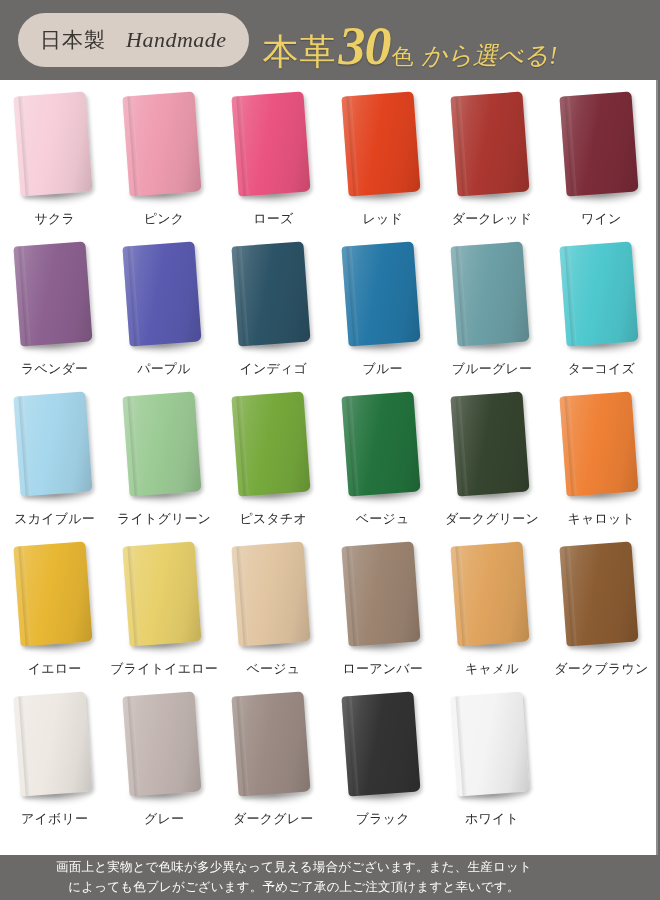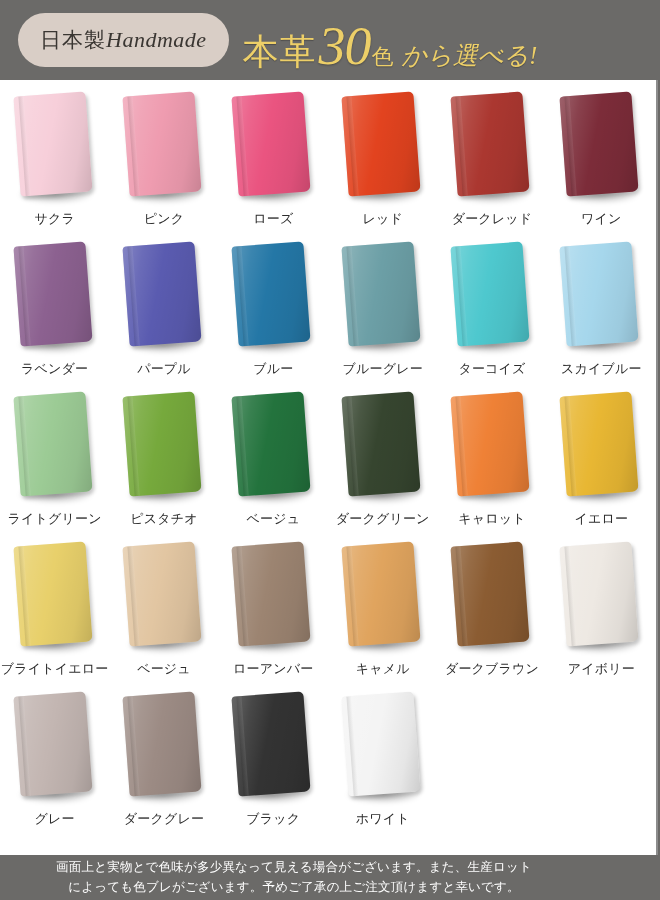--- a/index.html
+++ b/index.html
@@ -47,40 +47,40 @@
     font-family: "Liberation Serif", "DejaVu Serif", serif;
     white-space: nowrap;
   }
   .badge-jp {
     font-size: 21px;
     letter-spacing: 1px;
   }
   .badge-en {
     font-size: 22px;
     font-style: italic;
-    margin-left: 0;
+    margin-left: 20px;
     letter-spacing: 0.5px;
   }
 
   .headline {
     margin-left: 14px;
     display: flex;
     align-items: baseline;
     color: #edcf68;
     font-family: "Liberation Serif", "DejaVu Serif", serif;
     white-space: nowrap;
   }
   .hl-main {
     font-size: 36px;
     letter-spacing: 1px;
     text-shadow: 0 1px 1px rgba(0,0,0,0.28);
   }
   .hl-num {
     font-size: 54px;
-    font-weight: normal;
+    font-weight: bold;
     font-style: italic;
     letter-spacing: -1px;
     margin-left: 2px;
     text-shadow: 0 1px 2px rgba(0,0,0,0.3);
   }
   .hl-unit {
     font-size: 22px;
     margin-left: 1px;
     text-shadow: 0 1px 1px rgba(0,0,0,0.28);
   }
@@ -270,20 +270,26 @@
           <div class="label">ラベンダー</div>
         </div>
         <div class="cell">
           <div class="swatch-wrap">
             <div class="swatch" style="background: rgb(90, 91, 176);"></div>
           </div>
           <div class="label">パープル</div>
         </div>
         <div class="cell">
           <div class="swatch-wrap">
+            <div class="swatch" style="background: rgb(44, 83, 102);"></div>
+          </div>
+          <div class="label">インディゴ</div>
+        </div>
+        <div class="cell">
+          <div class="swatch-wrap">
             <div class="swatch" style="background: rgb(36, 119, 166);"></div>
           </div>
           <div class="label">ブルー</div>
         </div>
         <div class="cell">
           <div class="swatch-wrap">
             <div class="swatch" style="background: rgb(108, 159, 166);"></div>
           </div>
           <div class="label">ブルーグレー</div>
         </div>

